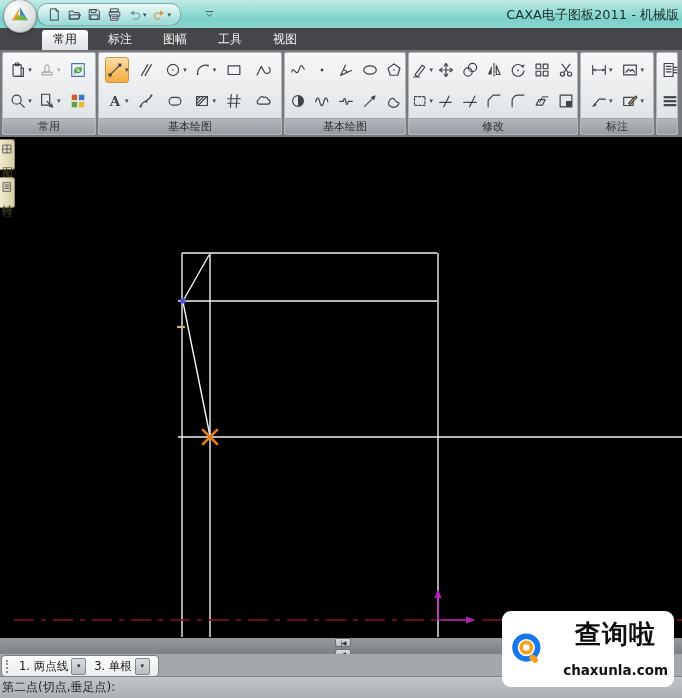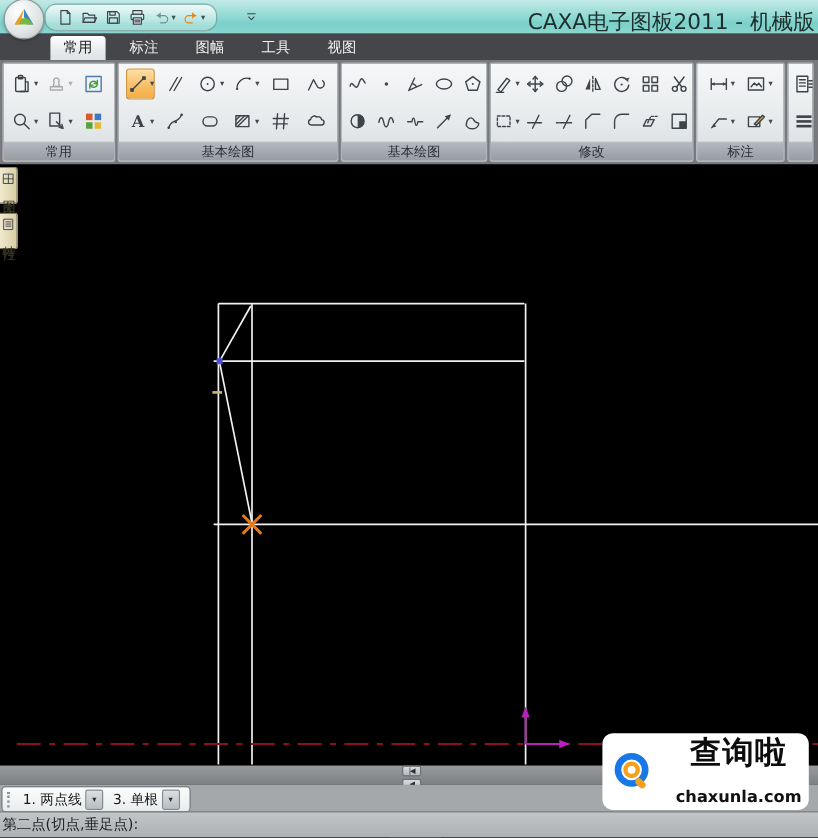--- a/index.html
+++ b/index.html
@@ -14,21 +14,21 @@
     background:radial-gradient(circle at 35% 30%,#ffffff,#dfe3e3 60%,#b9bfbf);
     border:1px solid #8f9898;box-shadow:0 1px 2px rgba(0,0,0,.35);z-index:5;
     display:flex;align-items:center;justify-content:center;}
   #qat{position:absolute;left:37px;top:3px;height:21px;display:flex;align-items:center;gap:3px;
     padding:0 8px;border-radius:10px;border:1px solid rgba(70,120,116,.55);
     background:linear-gradient(rgba(255,255,255,.75),rgba(200,236,233,.35));}
   .qbtn{display:flex;align-items:center;height:18px;padding:0 1px;border-radius:3px;}
   .qcaret{font-size:7px;color:#3a5450;margin-left:1px;}
   #qat-customize{position:absolute;left:202px;top:5px;width:14px;height:16px;display:flex;
     align-items:center;justify-content:center;}
-  #window-title{position:absolute;right:3px;top:6px;color:#1d2e2d;font-size:18px;white-space:nowrap;}
+  #window-title{position:absolute;right:3px;top:6px;color:#1d2e2d;font-size:13px;white-space:nowrap;}
   
   #tabrow{position:absolute;left:0;top:28px;width:682px;height:22px;background:#454649;
     display:flex;align-items:flex-end;padding-left:42px;box-sizing:border-box;gap:9px;}
   .tab{height:20px;line-height:19px;padding:0 11px;color:#f0f1f1;font-size:12px;border-radius:3px 3px 0 0;}
   .tab.active{background:linear-gradient(#ffffff,#e7eaec 60%,#dfe3e5);color:#1b1b1b;}
   
   #ribbon{position:absolute;left:0;top:50px;width:682px;height:87px;background:#77797c;
     display:flex;gap:2px;padding:2px;box-sizing:border-box;}
   .panel{height:83px;border:1px solid #b2b7bb;border-radius:2px;box-sizing:border-box;
     background:linear-gradient(#f6f7f8,#e6e9eb 62%,#d9dde0);display:flex;flex-direction:column;flex:none;}
@@ -68,21 +68,21 @@
   .cfield{display:flex;align-items:center;gap:3px;}
   .clabel{font-size:11.5px;color:#17181a;white-space:nowrap;}
   .cfield:first-of-type .clabel{min-width:84px;}
   .cdrop{width:13px;height:15px;border:1px solid #82888e;border-radius:2px;font-size:7px;
     background:linear-gradient(#dcdfe2,#b8bdc1);color:#2b2e31;display:flex;align-items:center;justify-content:center;}
   
   #statusbar{position:absolute;left:0;top:676px;width:682px;height:22px;
     background:linear-gradient(#c3c6c8,#adb0b3);border-top:1px solid #7d8285;
     line-height:21px;padding-left:2px;box-sizing:border-box;color:#1d1f21;font-size:12px;}
   
-  #watermark{position:absolute;left:502px;top:611px;width:172px;height:64px;background:#fff;
+  #watermark{position:absolute;left:502px;top:611px;width:172px;height:76px;background:#fff;
     border-radius:9px;z-index:40;display:flex;align-items:center;padding:2px 6px;box-sizing:border-box;
     gap:17px;}
   #wm-text{display:flex;flex-direction:column;align-items:center;line-height:1;}
   #wm-name{font-size:26px;font-weight:bold;color:#0d0d0d;letter-spacing:1px;
     font-family:"DejaVu Serif","Liberation Serif",serif;}
   #wm-domain{font-size:13.5px;font-weight:bold;color:#111;margin-top:17px;}
 </style>
 </head>
 <body>
 

